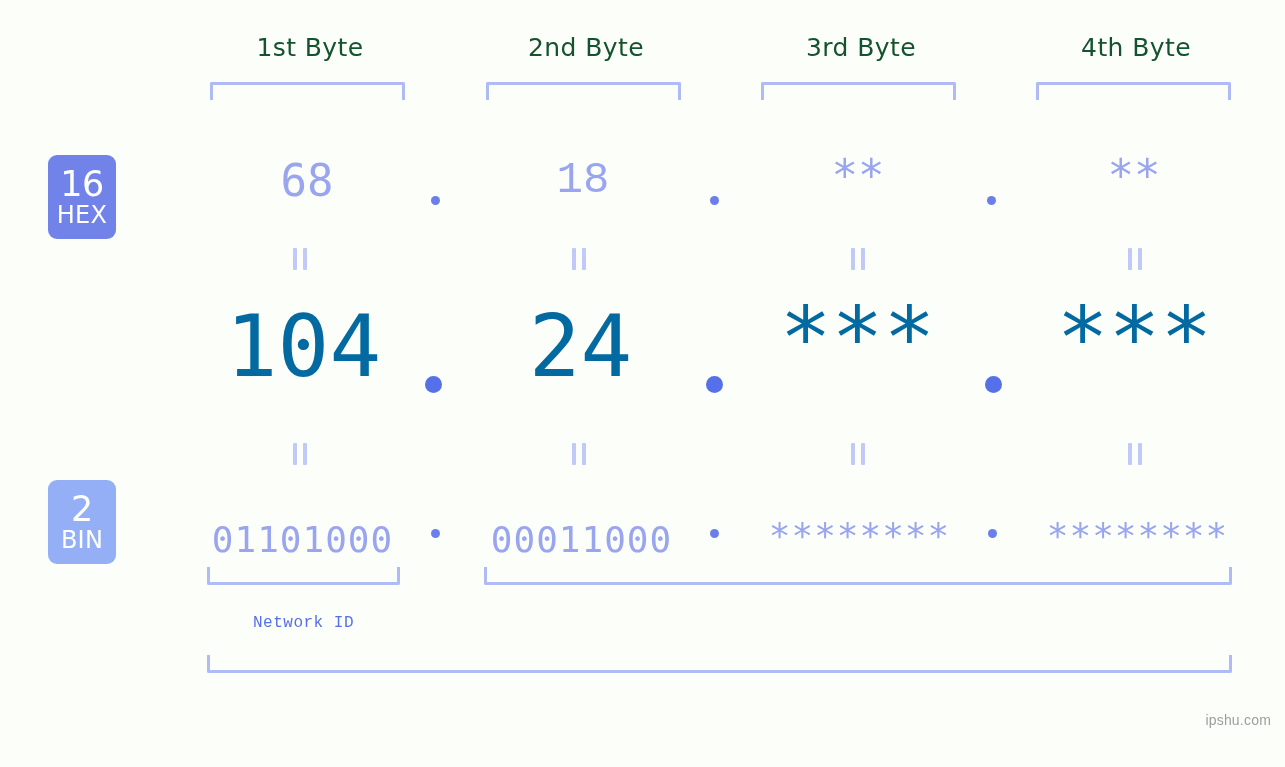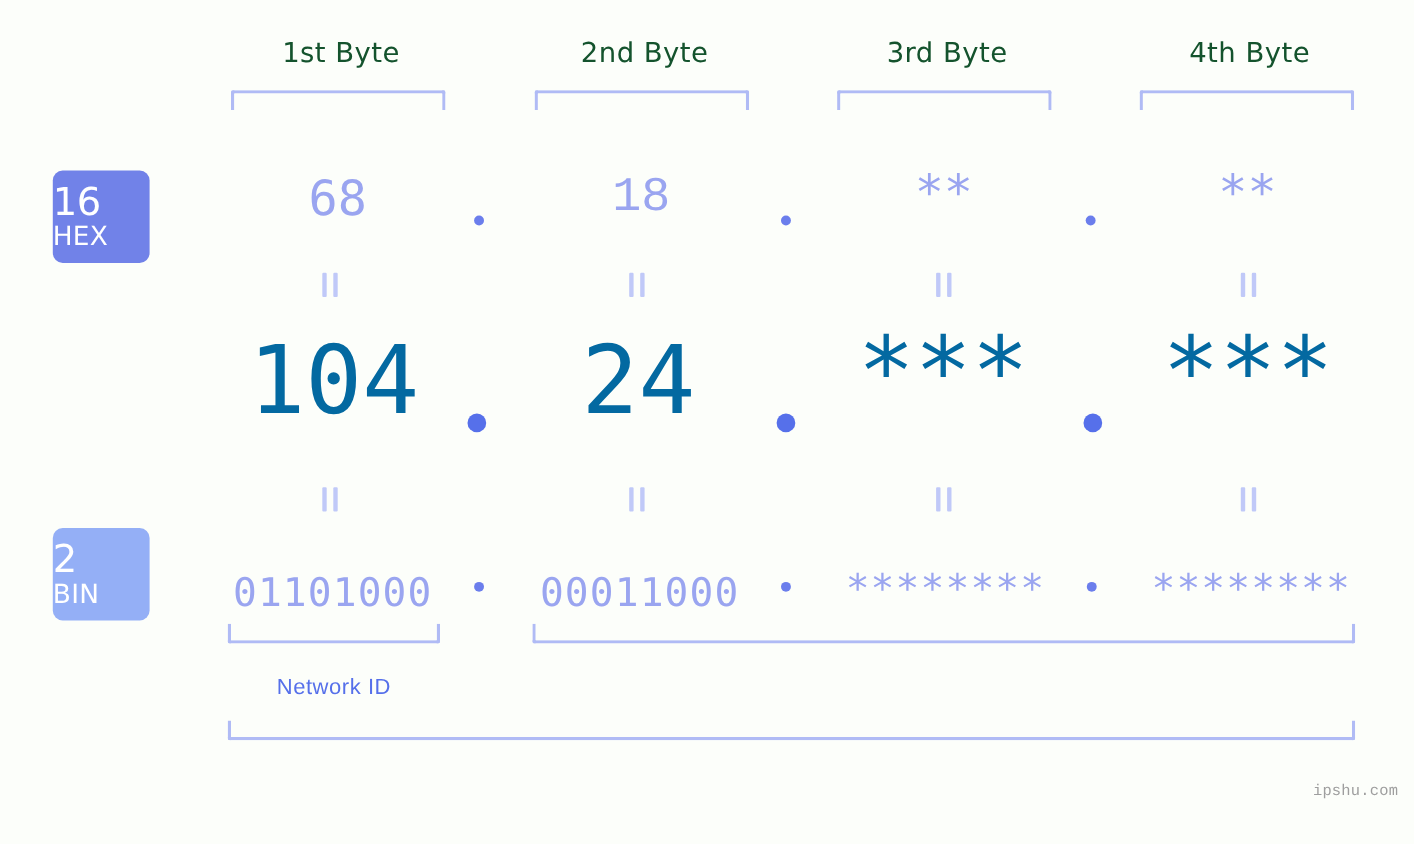--- a/index.html
+++ b/index.html
@@ -48,26 +48,27 @@
     border-bottom: 3px solid #b0bbf5;
     border-left: 3px solid #b0bbf5;
     border-right: 3px solid #b0bbf5;
     border-radius: 0 0 2px 2px;
   }
 
   
   .badge {
     position: absolute;
     left: 48px;
-    width: 88px;
+    width: 68px;
     height: 84px;
     border-radius: 9px;
     color: #ffffff;
     display: flex;
     flex-direction: column;
+    align-items: center;
     justify-content: center;
     line-height: 1;
   }
   .badge .num {
     font-size: 35px;
     font-weight: 400;
     font-family: "DejaVu Sans", sans-serif;
     letter-spacing: -.5px;
   }
   .badge .nm {
@@ -114,43 +115,43 @@
     display: block;
     width: 4px;
     height: 100%;
     background: #c0c9f8;
     border-radius: 1px;
   }
 
   
   .id-label {
     position: absolute;
-    font-family: Liberation Sans, sans-serif;
-    font-size: 20px;
+    font-family: Liberation Mono, monospace;
+    font-size: 16px;
     color: #5670ea;
     text-align: center;
     white-space: nowrap;
     letter-spacing: .5px;
   }
   .class-label {
     position: absolute;
     font-family: "DejaVu Sans Mono", monospace;
     font-size: 32px;
     color: #5670ea;
     text-align: center;
     white-space: nowrap;
     letter-spacing: 1px;
   }
 
   
   .watermark {
     position: absolute;
     right: 14px;
     top: 712px;
-    font-family: Liberation Mono, monospace;
+    font-family: Liberation Sans, sans-serif;
     font-size: 14px;
     color: #9e9e9e;
     letter-spacing: .2px;
   }
 </style>
 </head>
 <body>
 
 <div id="stage">
 

